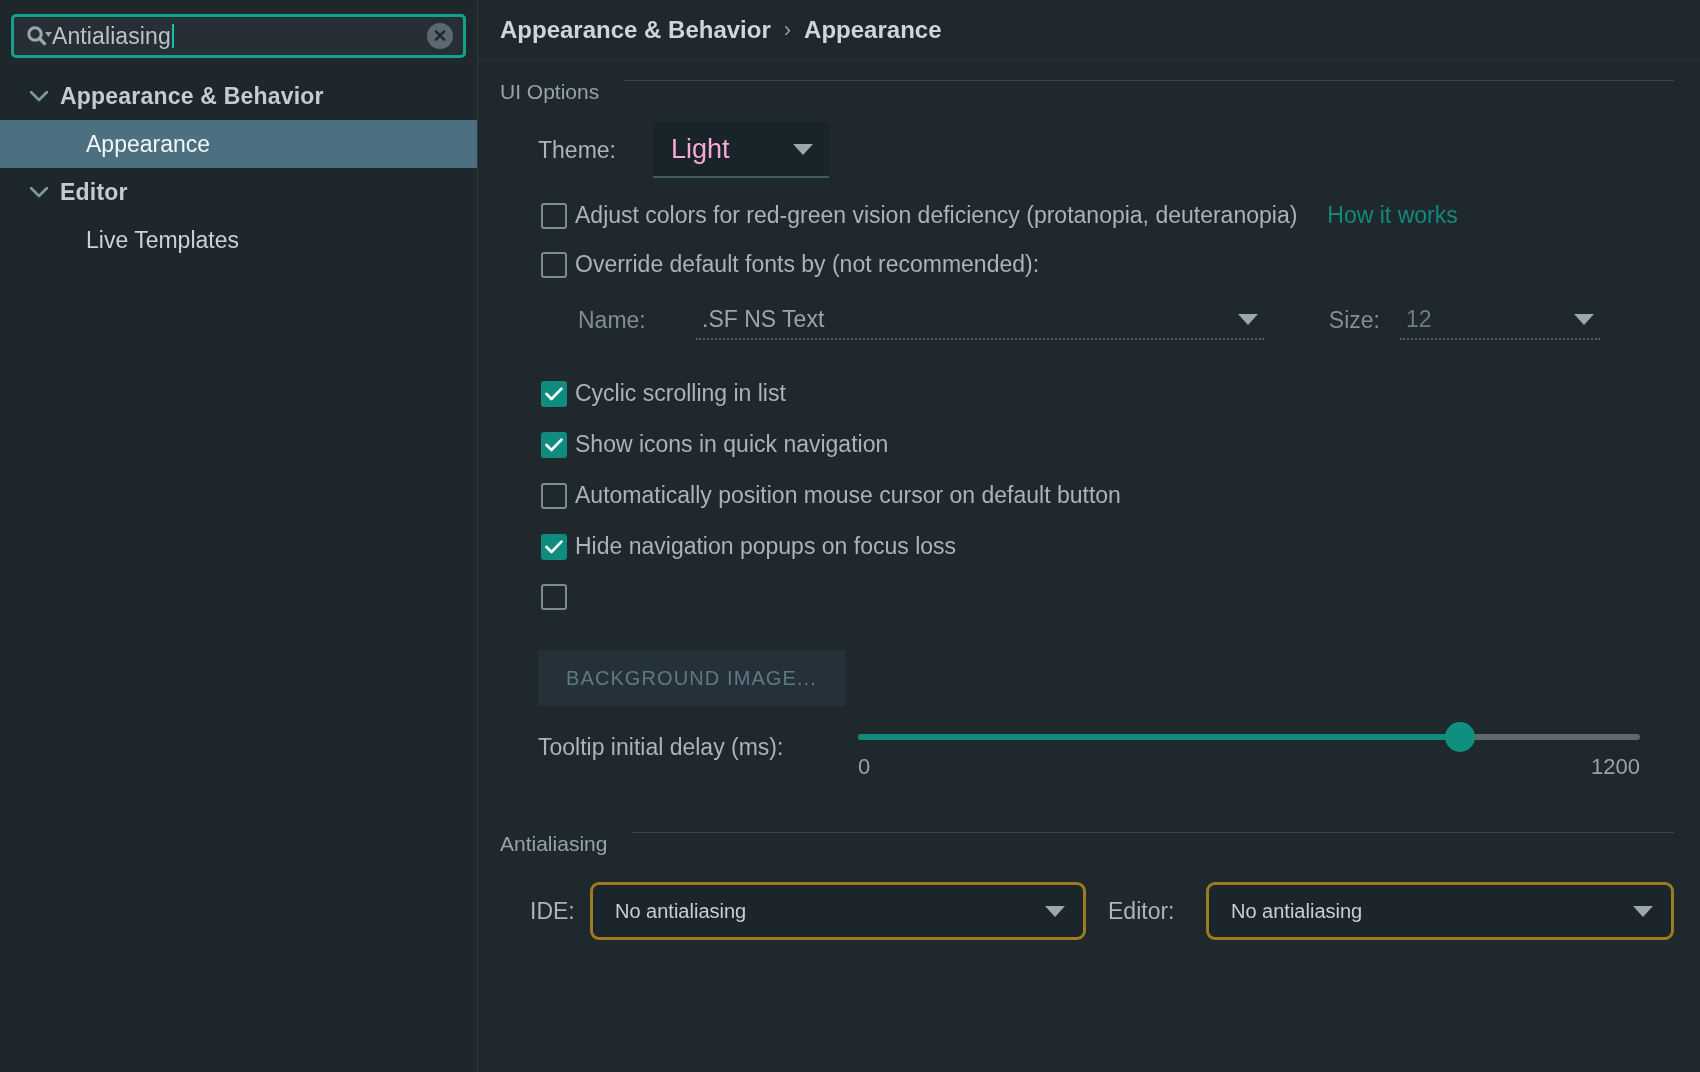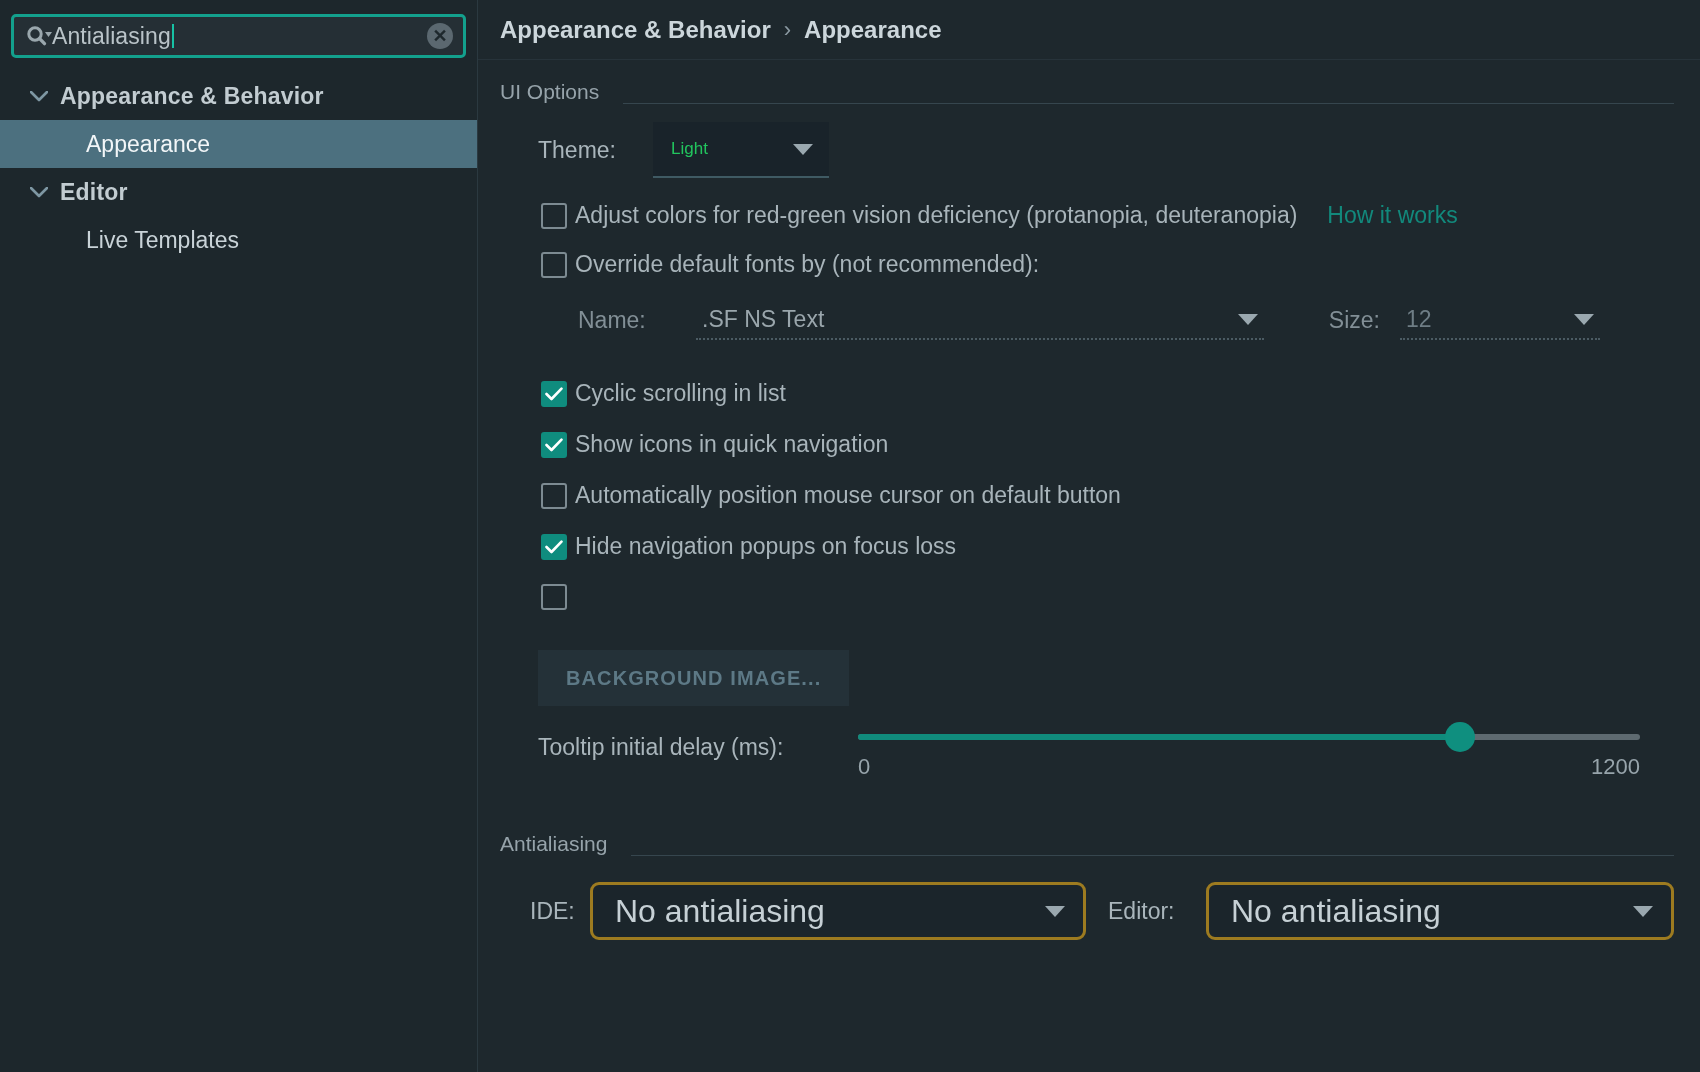--- a/index.html
+++ b/index.html
@@ -134,21 +134,21 @@
   }
   #breadcrumb .sep {
     margin: 0 13px;
     color: #8b9aa2;
     font-weight: normal;
     font-size: 22px;
   }
 
   .section-head {
     display: flex;
-    align-items: flex-end;
+    align-items: flex-start;
     gap: 24px;
     padding-left: 22px;
     padding-right: 26px;
   }
   .section-head .title {
     font-size: 21px;
     color: #96a3aa;
     white-space: nowrap;
   }
   .section-head .rule {
@@ -174,21 +174,21 @@
     background: #19232a;
     height: 56px;
     display: flex;
     align-items: center;
     padding: 0 16px 0 18px;
     border-bottom: 2px solid #3f5a63;
     min-width: 176px;
     justify-content: space-between;
     gap: 20px;
   }
-  .combo-flat .val { font-size: 17px; color: #22c55e; }
+  .combo-flat .val { font-size: 27px; color: #f9a8d4; }
   .tri {
     width: 0; height: 0;
     border-left: 10px solid transparent;
     border-right: 10px solid transparent;
     border-top: 11px solid #9aa8af;
   }
 
   
   .cbrow {
     display: flex;
@@ -227,21 +227,21 @@
     padding: 0 6px 0 6px;
   }
   .dotline .val { font-size: 23px; color: #9aa6ac; }
   .dotline .val.ghost { color: #6e7d85; }
 
   
   .btn {
     background: #243138;
     color: #5d7986;
     font-size: 20px;
-    font-weight: bold;
+    font-weight: normal;
     letter-spacing: 1.1px;
     height: 56px;
     padding: 0 28px;
     display: inline-flex;
     align-items: center;
     border: none;
   }
 
   
   .slider-wrap { position: relative; height: 18px; }
@@ -274,21 +274,21 @@
     height: 58px;
     background: #1b252b;
     border: 3px solid #9d7b20;
     border-radius: 9px;
     display: flex;
     align-items: center;
     justify-content: space-between;
     padding: 0 18px 0 22px;
     gap: 20px;
   }
-  .combo-gold .val { font-size: 32px; color: #c6d0d5; }
+  .combo-gold .val { font-size: 20px; color: #c6d0d5; }
 </style>
 </head>
 <body>
 
 <div id="app">
 
   <div id="sidebar">
 
     <div class="search-wrap">
       <span class="search-icon">

